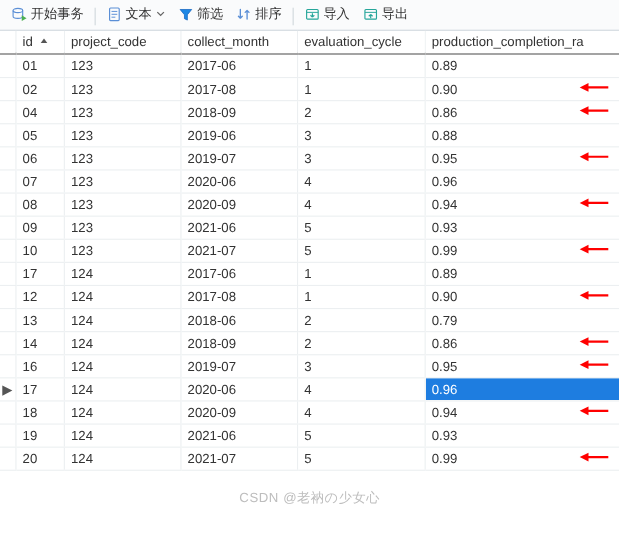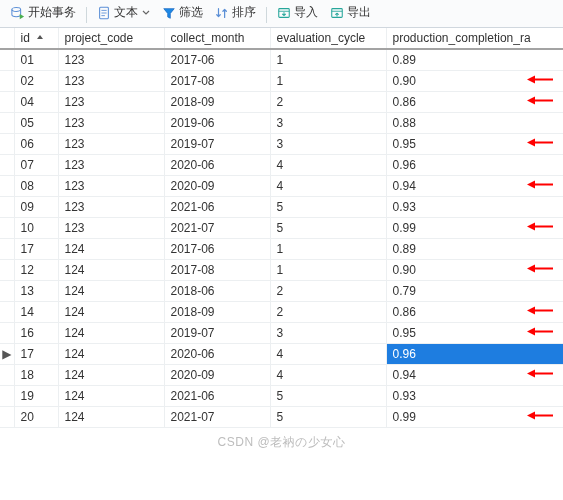--- a/index.html
+++ b/index.html
@@ -80,21 +80,21 @@
   .arrow {
     position: absolute;
     right: 8px;
     top: 50%;
     transform: translateY(-50%);
   }
   .watermark {
     color: #bdbdbd;
     font-size: 12px;
     text-align: center;
-    margin-top: 6px;
+    margin-top: 16px;
     letter-spacing: 0.5px;
   }
 </style>
 </head>
 <body>
 
 <div class="toolbar">
   <span class="tb-btn">
     <span class="icon">
       <svg width="14" height="14" viewBox="0 0 16 16">

